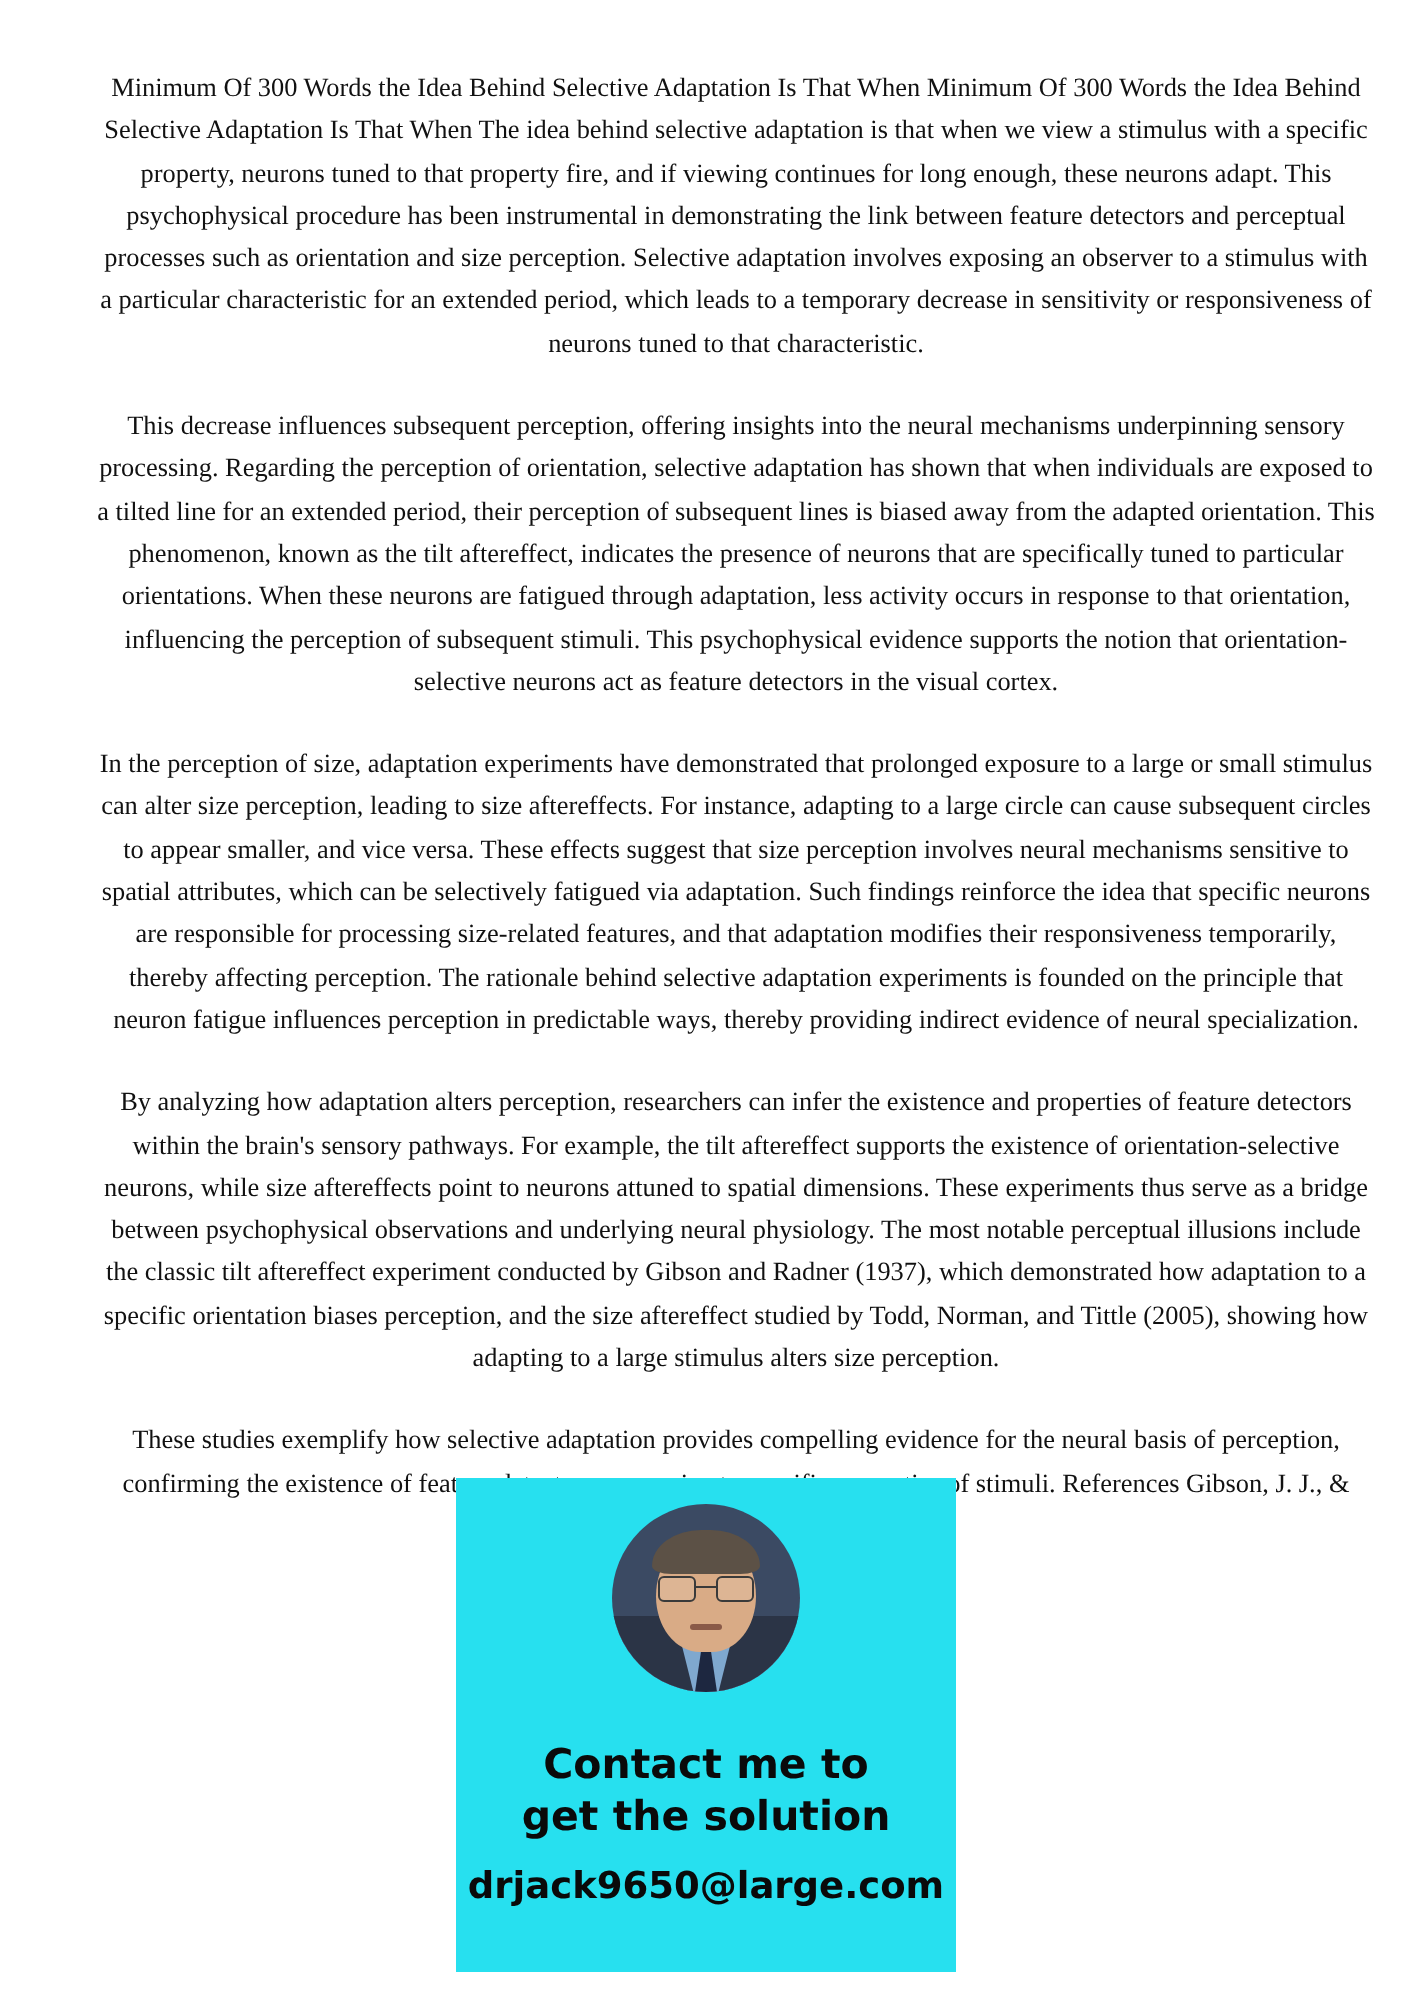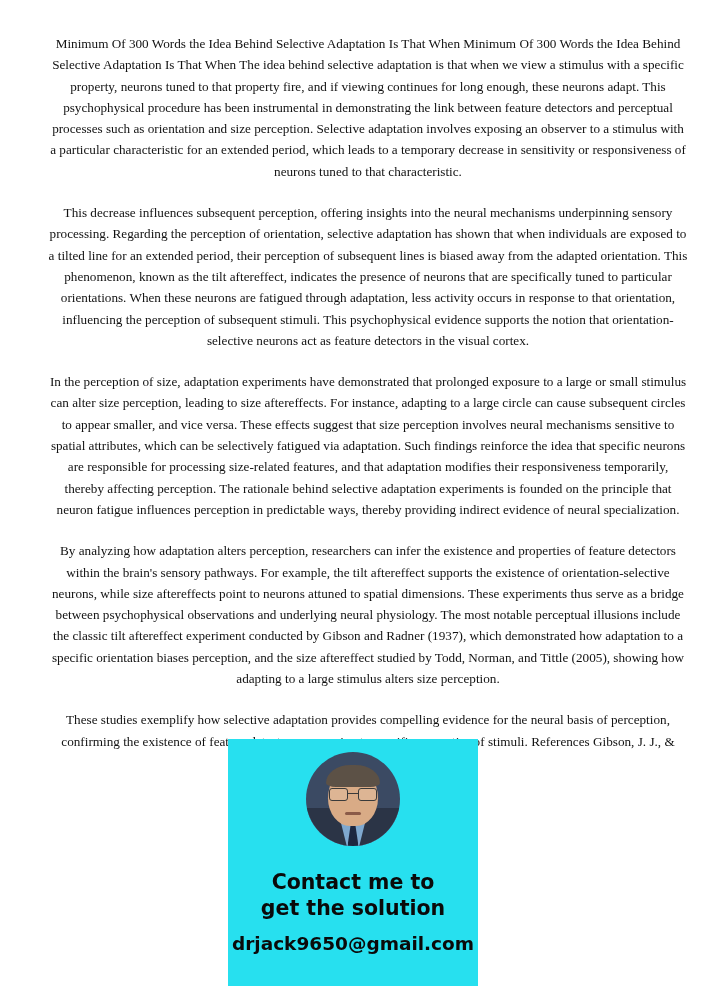--- a/index.html
+++ b/index.html
@@ -198,16 +198,16 @@
       <div class="av-hair"></div>
       <div class="av-glasses">
         <div class="av-lens l"></div>
         <div class="av-bridge"></div>
         <div class="av-lens r"></div>
       </div>
       <div class="av-mouth"></div>
     </div>
     <div class="contact-text">Contact me to
 get the solution</div>
-    <div class="contact-email">drjack9650@gmail.com</div>
+    <div class="contact-email">drjack9650@large.com</div>
   </div>
 
 </div>
 
 </body></html>

